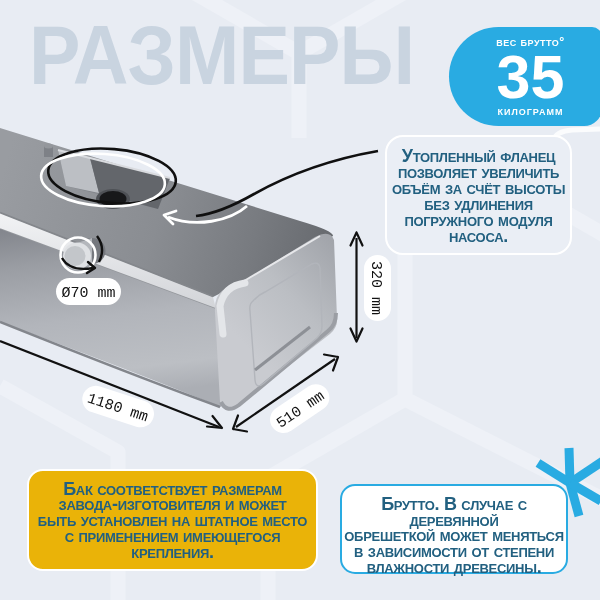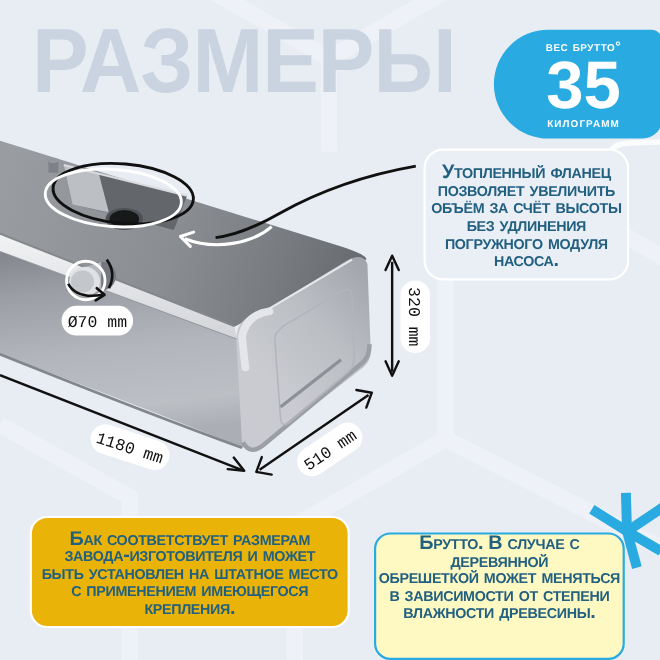--- a/index.html
+++ b/index.html
@@ -13,22 +13,22 @@
          padding-left:10px;box-sizing:border-box;}
   #badge .l1{margin-top:8px;font-size:12.5px;font-variant:small-caps;letter-spacing:0.5px;font-weight:bold;}
   #badge .l2{font-size:61px;font-weight:bold;line-height:51px;margin-top:3px;}
   #badge .l3{font-size:13px;font-variant:small-caps;letter-spacing:1px;font-weight:bold;margin-top:0px;}
   .tbox{box-sizing:border-box;color:#226080;font-variant:small-caps;font-weight:bold;
         text-align:center;font-size:18px;line-height:15.9px;letter-spacing:-0.3px;}
   #box1{left:385px;top:135px;width:187px;height:120px;background:#eaeef5;
         border:2px solid #fff;border-radius:18px;padding-top:12px;}
   #box2{left:27px;top:469px;width:291px;height:102px;background:#eab308;
         border:2px solid #fff;border-radius:16px;padding-top:10.5px;line-height:15.9px;}
-  #box3{left:340px;top:484px;width:228px;height:116px;background:#fef9c3;
-        border:2.5px solid #29abe2;border-radius:15px;line-height:15.7px;}
+  #box3{left:340px;top:484px;width:228px;height:90px;background:#ffffff;
+        border:2.5px solid #29abe2;border-radius:15px;padding-top:11px;line-height:15.7px;}
 </style>
 </head>
 <body>
 <svg class="abs" id="bgpat" width="600" height="600" viewBox="0 0 600 600" style="left:0;top:0">
   <g stroke="#eef1f7" stroke-width="15" fill="none" stroke-linejoin="round" stroke-linecap="butt">
     <path d="M299,138 L299,53 L155,-30 M299,53 L443,-30"></path>
     <path d="M540,198 L620,244"></path>
     <path d="M0,386 L118,452 L118,610"></path>
     <path d="M405,250 L405,399 L268,478 L268,610 M405,399 L620,508"></path>
   </g>

